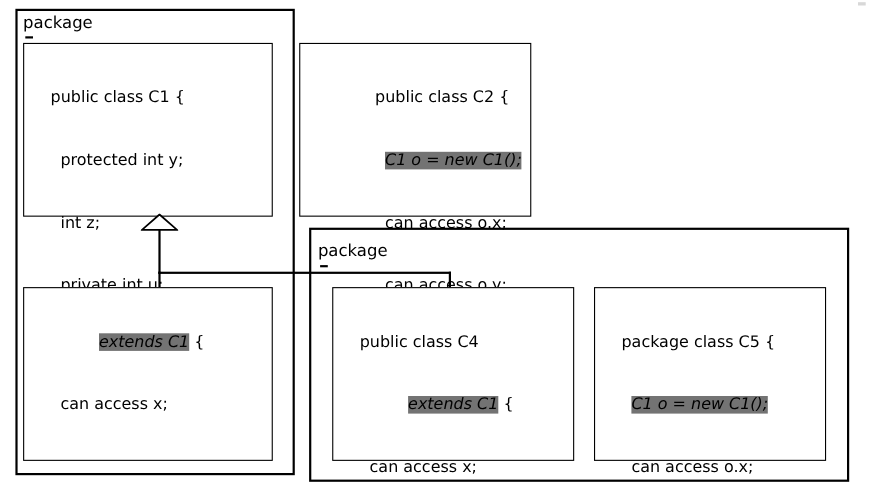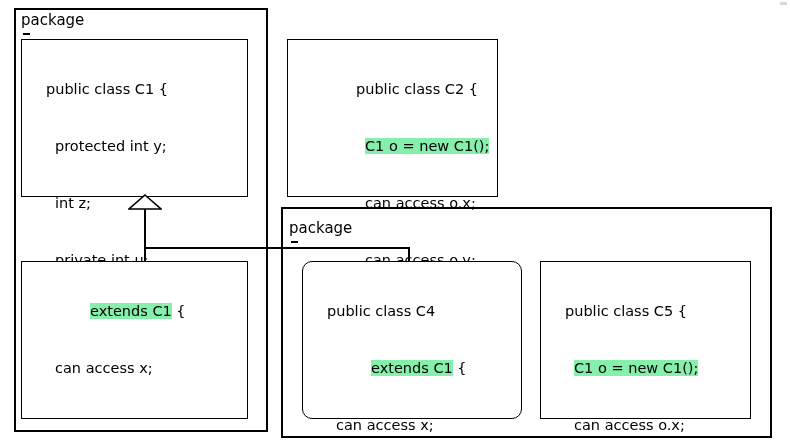--- a/index.html
+++ b/index.html
@@ -42,21 +42,22 @@
     padding: 2px 0 0 4px;
     font-size: 14.5px;
     line-height: 19px;
     color: #000000;
     white-space: pre;
     z-index: 3;
   }
   .cls .ln { display: block; height: 19px; margin-left: 20px; }
   .cls .blank { display: block; height: 19px; }
   .hl {
-    background: #86efac;
+    background: #737373;
+    font-style: italic;
   }
   .ind { padding-left: 9px; }
   .ind-ext { padding-left: 44px; }
   .conn {
     position: absolute;
     background: #000000;
     z-index: 2;
   }
   .conn.v { width: 2px; }
   .conn.h { height: 2px; }
@@ -98,21 +99,21 @@
     <span class="ln">public class C1 {</span>
     <span class="ln ind">protected int y;</span>
     <span class="ln ind">int z;</span>
     <span class="ln ind">private int u;</span>
     <span class="blank"></span>
     <span class="ln ind">protected void m() {</span>
     
     
   </div>
 
-  <div class="cls" style="left:287px; top:39px; width:211px; height:158px;padding-left:48px;">
+  <div class="cls" style="left:272px; top:39px; width:211px; height:158px;padding-left:48px;">
     <span class="ln">public class C2 {</span>
     <span class="ln ind"><span class="hl">C1 o = new C1();</span></span>
     <span class="ln ind">can access o.x;</span>
     <span class="ln ind">can access o.y;</span>
     <span class="ln ind">can access o.z;</span>
     <span class="ln ind">cannot access o.u;</span>
     <span class="blank"></span>
     
     
   </div>
@@ -121,34 +122,34 @@
     <span class="ln ind-ext"><span class="hl">extends C1</span><span> {</span></span>
     <span class="ln ind">can access x;</span>
     
     
     
     
     
     
   </div>
 
-  <div class="cls" style="left:302px; top:261px; width:220px; height:158px;border-radius:10px;">
+  <div class="cls" style="left:302px; top:261px; width:220px; height:158px;">
     <span class="ln">public class C4</span>
     <span class="ln ind-ext"><span class="hl">extends C1</span><span> {</span></span>
     <span class="ln ind">can access x;</span>
     
     
     
     
     
     
   </div>
 
   <div class="cls" style="left:540px; top:261px; width:211px; height:158px;">
-    <span class="ln">public class C5 {</span>
+    <span class="ln">package class C5 {</span>
     <span class="ln ind"><span class="hl">C1 o = new C1();</span></span>
     <span class="ln ind">can access o.x;</span>
     
     
     
     
     
     
   </div>
 

